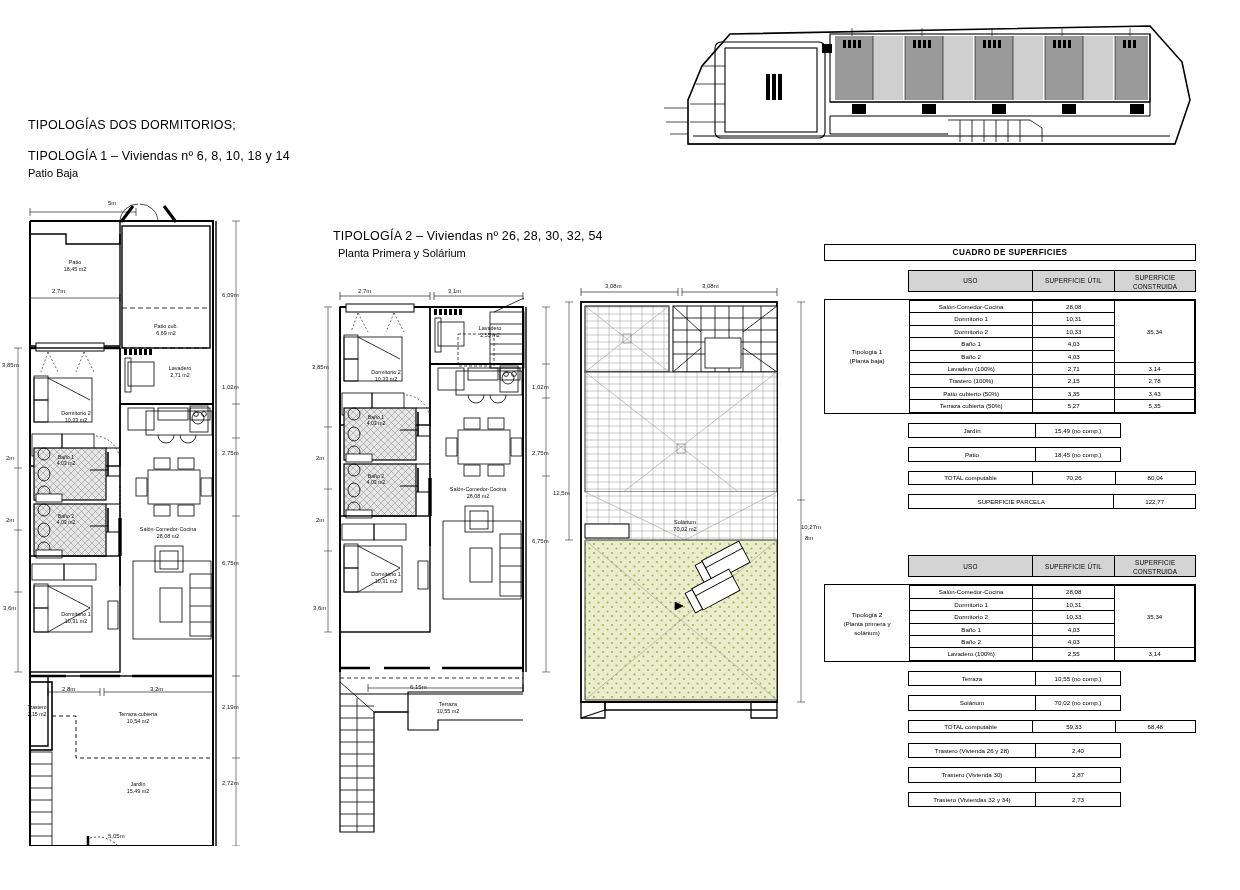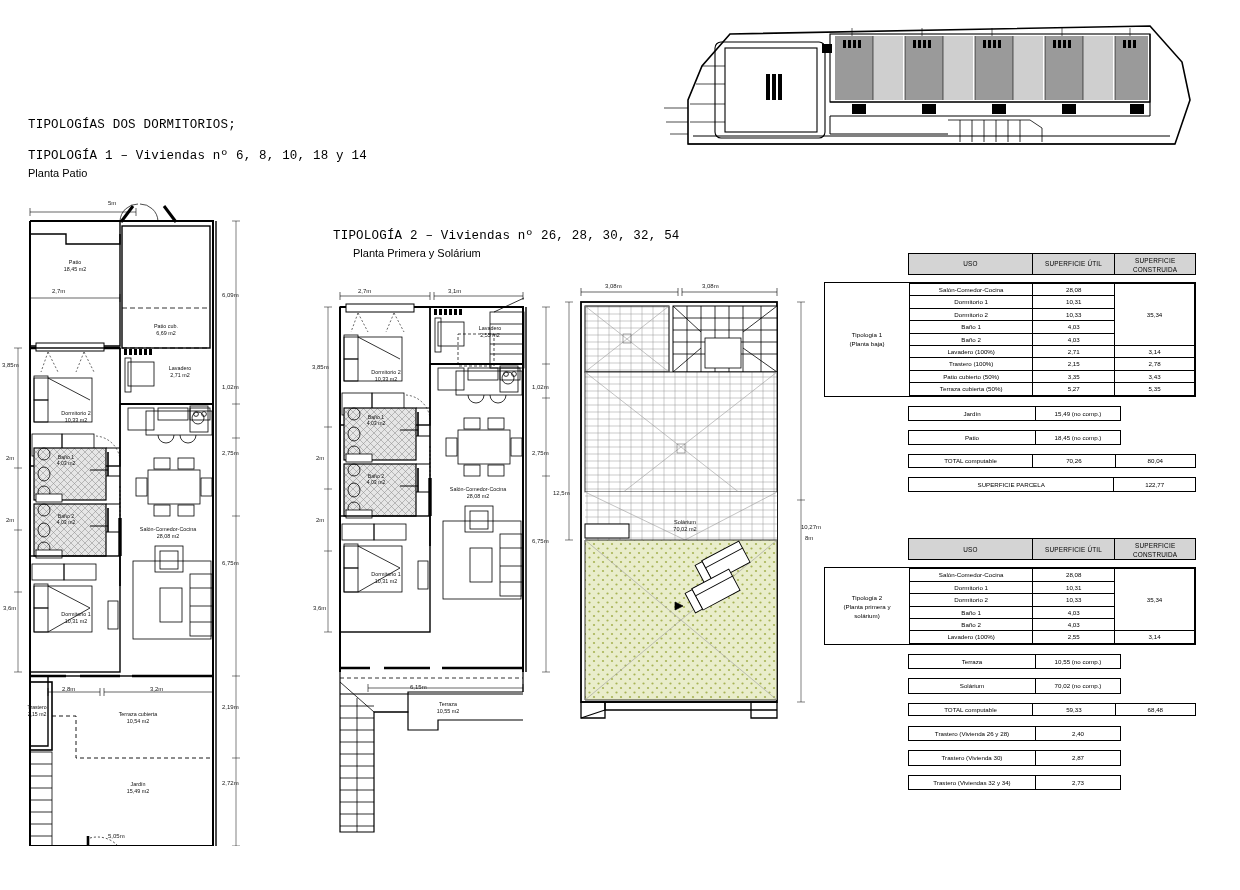--- a/index.html
+++ b/index.html
@@ -1,19 +1,19 @@
 <!DOCTYPE html>
 <html><head>
 <meta charset="utf-8">
 <style>
   html,body{margin:0;padding:0;background:#ffffff;}
   body{width:1240px;height:890px;position:relative;overflow:hidden;
        font-family:"Liberation Sans", sans-serif;color:#000;}
   .abs{position:absolute;}
-  .ttl{font-size:12.5px;letter-spacing:.2px;white-space:nowrap;font-family:Liberation Mono, monospace;}
+  .ttl{font-size:12.5px;letter-spacing:.2px;white-space:nowrap;}
   .sub{font-size:11px;white-space:nowrap;}
   .dim{font-size:6px;color:#222;white-space:nowrap;font-family:"Liberation Sans",sans-serif;}
   svg{display:block;}
 
   
   .tbl{border-collapse:collapse;font-size:6.2px;color:#000;}
   .tbl td,.tbl th{border:.7px solid #000;padding:0;text-align:center;
      font-weight:normal;height:11.4px;line-height:11.4px;}
   .hdr td{background:#d4d4d4;font-size:6.4px;letter-spacing:.2px;}
   .hdr td.two{line-height:8.4px;padding-top:1px;}
@@ -22,24 +22,24 @@
   .title-box{border:1.6px solid #000;text-align:center;font-size:8.2px;
      font-weight:bold;letter-spacing:.4px;height:15px;line-height:15px;background:#fff;}
   .mini{border-collapse:collapse;font-size:6.2px;}
   .mini td{border:.7px solid #000;height:11.4px;line-height:11.4px;text-align:center;}
 </style>
 </head>
 <body>
 
 <div class="abs ttl" style="left:28px;top:118px;">TIPOLOGÍAS DOS DORMITORIOS;</div>
 <div class="abs ttl" style="left:28px;top:149px;">TIPOLOGÍA 1 – Viviendas nº 6, 8, 10, 18 y 14</div>
-<div class="abs sub" style="left:28px;top:167px;">Planta Patio</div>
+<div class="abs sub" style="left:28px;top:167px;">Patio Baja</div>
 
 <div class="abs ttl" style="left:333px;top:229px;">TIPOLOGÍA 2 – Viviendas nº 26, 28, 30, 32, 54</div>
-<div class="abs sub" style="left:353px;top:247px;">Planta Primera y Solárium</div>
+<div class="abs sub" style="left:338px;top:247px;">Planta Primera y Solárium</div>
 
 <div class="abs" style="left:630px;top:4px;">
 <svg width="600" height="160" viewBox="0 0 600 160">
   <g fill="none" stroke="#000" stroke-width="1.6">
     <path d="M100 30 L72 62 L58 96 L58 140 L545 140 L560 96 L552 58 L520 22 Z"></path>
   </g>
   <g fill="none" stroke="#000" stroke-width="1">
     <path d="M58 140 L545 140"></path>
     <path d="M63 132 L540 132"></path>
   </g>
@@ -772,20 +772,21 @@
 </div>
 
 <div class="abs dim" style="left:605px;top:283px;">3,08m</div>
 <div class="abs dim" style="left:702px;top:283px;">3,08m</div>
 <div class="abs dim" style="left:553px;top:490px;">12,5m</div>
 <div class="abs dim" style="left:805px;top:535px;">8m</div>
 <div class="abs dim" style="left:801px;top:524px;">10,27m</div>
 
 <div class="abs" style="left:824px;top:244px;width:372px;">
 
+  <div class="title-box">CUADRO DE SUPERFICIES</div>
 
   <table class="tbl" style="margin-top:9px;margin-left:84px;">
     <tbody>
         <tr class="hdr">
       <td style="width:124px;">USO</td>
       <td style="width:82px;">SUPERFICIE ÚTIL</td>
       <td class="two" style="width:80px;height:19px;line-height:9px;">SUPERFICIE CONSTRUIDA</td>
     </tr>
   </tbody>
     </table>

